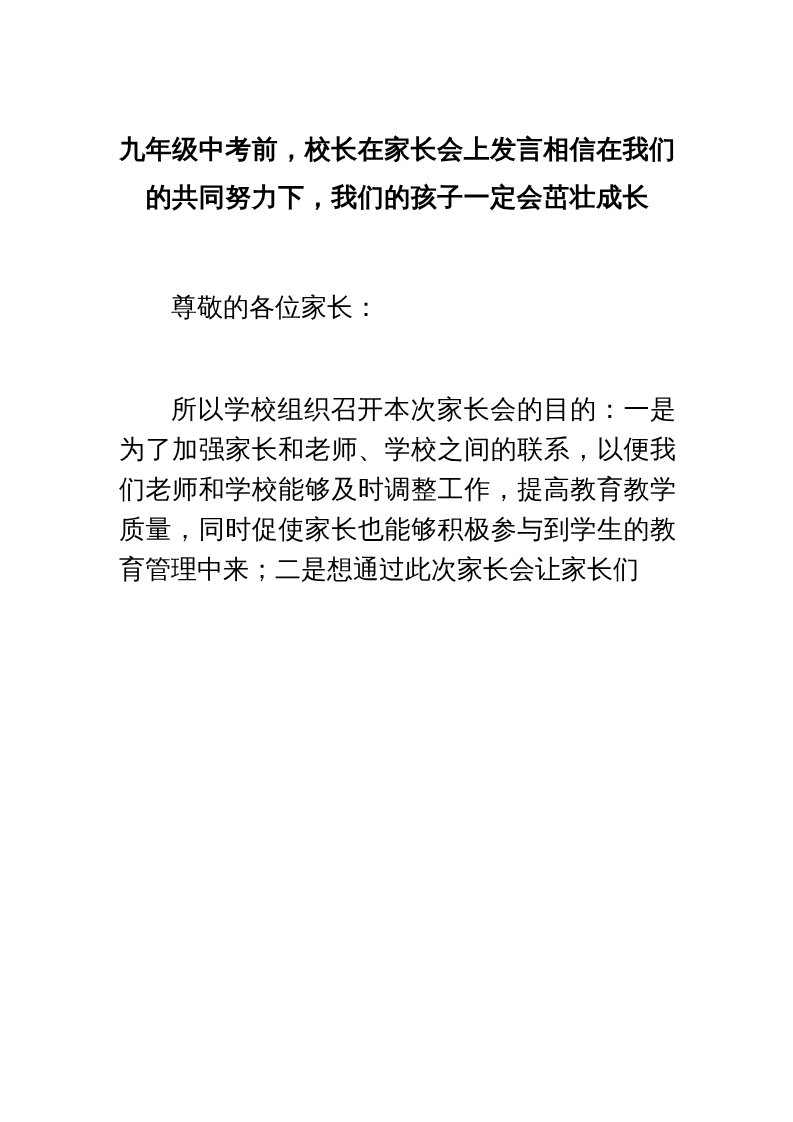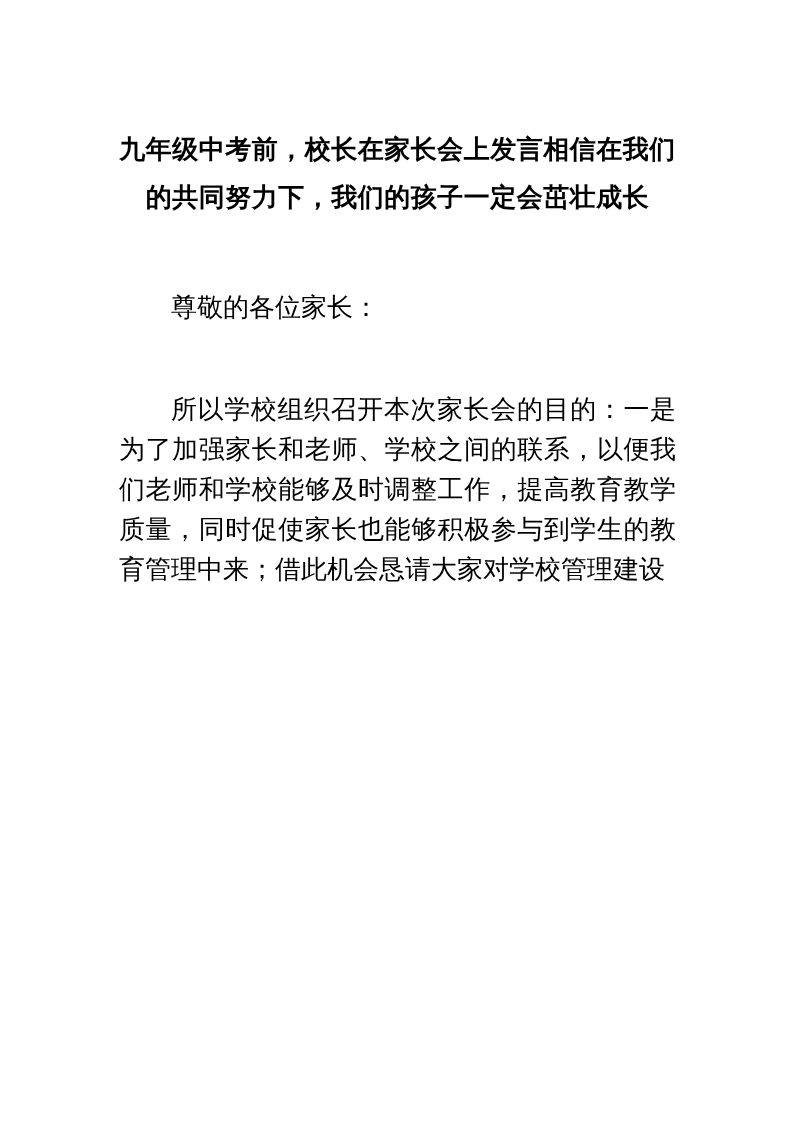--- a/index.html
+++ b/index.html
@@ -43,14 +43,14 @@
 </head>
 <body>
 
 <div class="page">
   <h1 class="doc-title">九年级中考前，校长在家长会上发言相信在我们的共同努力下，我们的孩子一定会茁壮成长</h1>
 
   <p class="para">尊敬的各位家长：</p>
 
 
 
-  <p class="para cutoff">所以学校组织召开本次家长会的目的：一是为了加强家长和老师、学校之间的联系，以便我们老师和学校能够及时调整工作，提高教育教学质量，同时促使家长也能够积极参与到学生的教育管理中来；借此机会恳请大家对学校管理建设</p>
+  <p class="para cutoff">所以学校组织召开本次家长会的目的：一是为了加强家长和老师、学校之间的联系，以便我们老师和学校能够及时调整工作，提高教育教学质量，同时促使家长也能够积极参与到学生的教育管理中来；二是想通过此次家长会让家长们</p>
 </div>
 
 </body></html>

